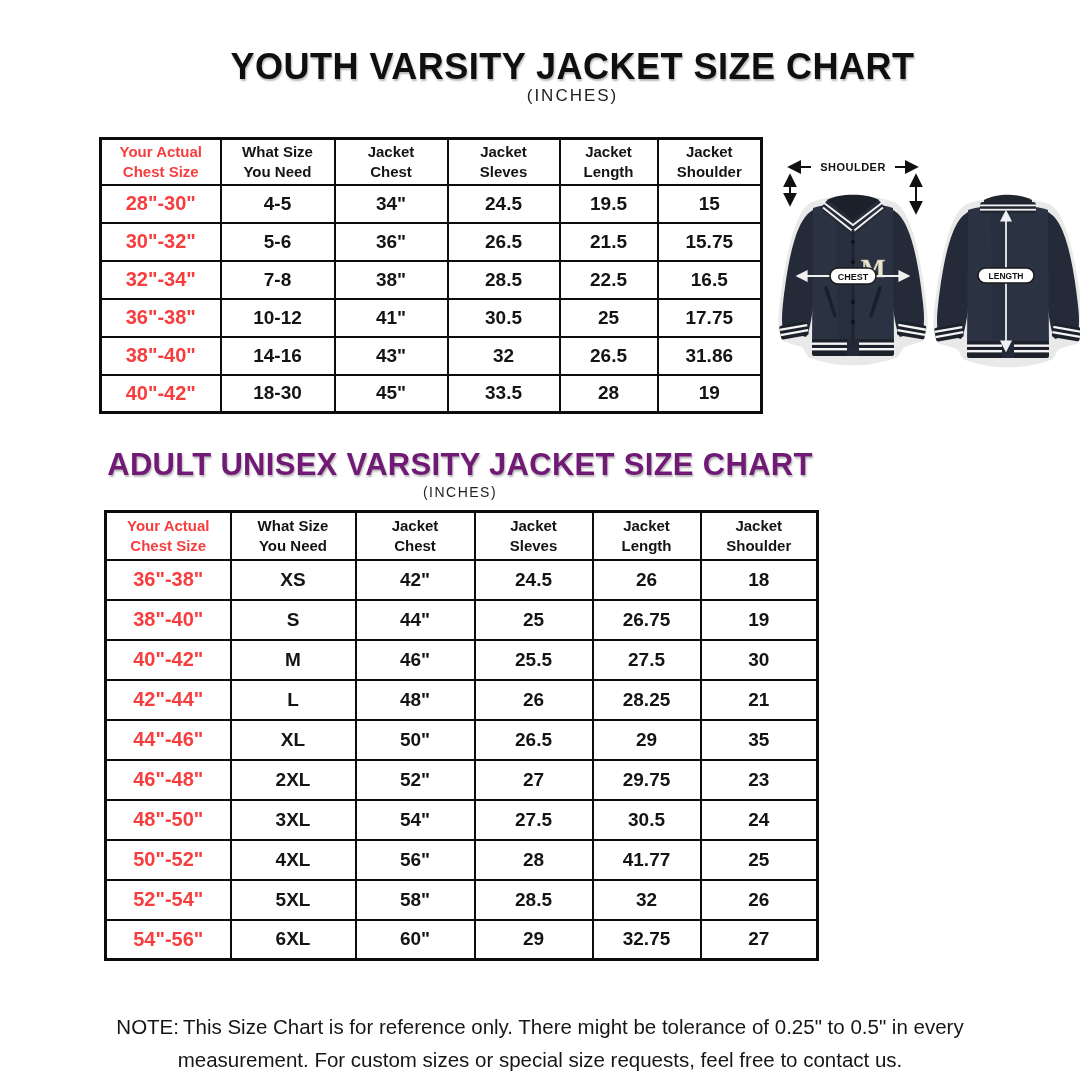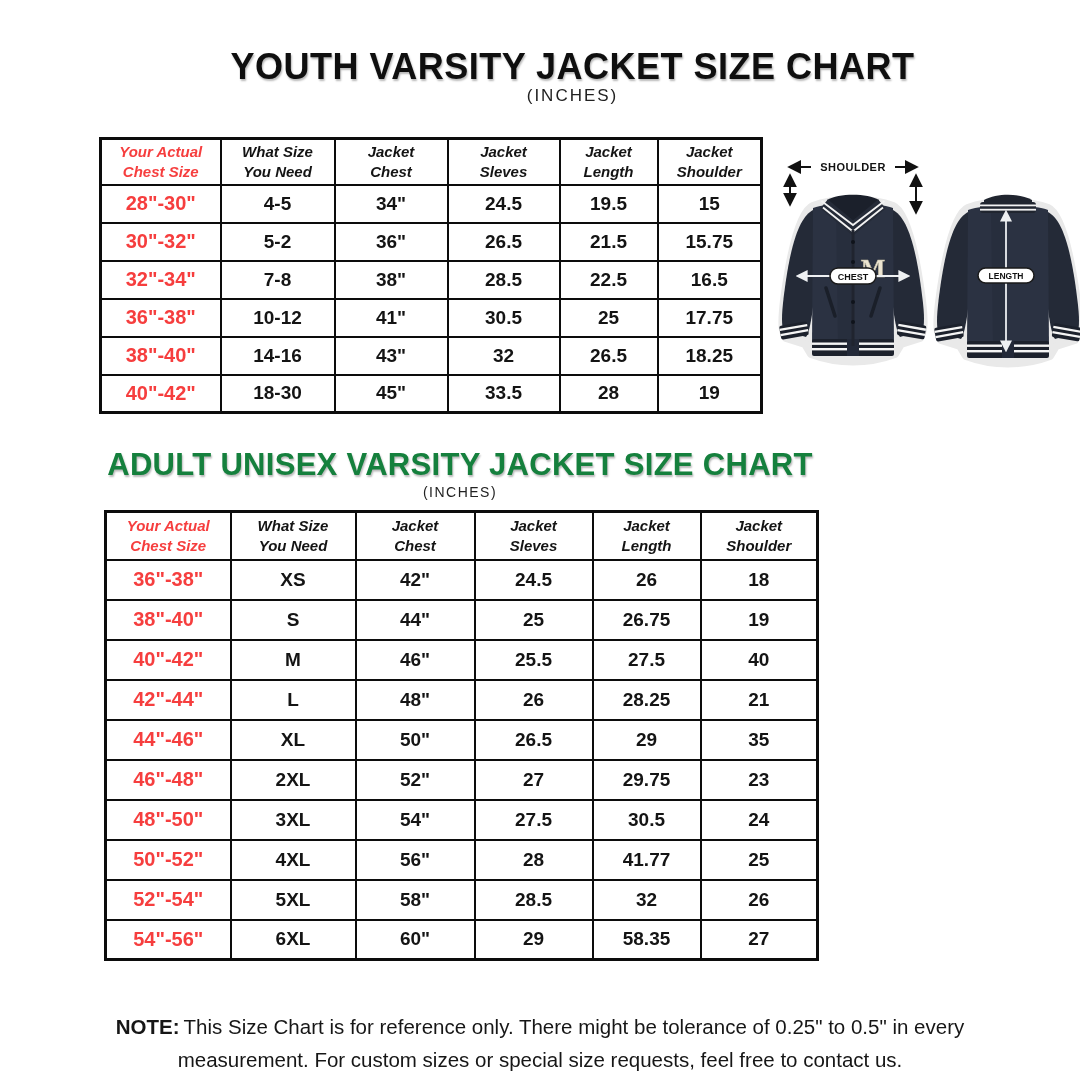--- a/index.html
+++ b/index.html
@@ -19,40 +19,40 @@
     font-size:36px; font-weight:800; letter-spacing:0.5px;
     color:#0f0f0f; text-shadow:1px 2px 2px rgba(0,0,0,0.28);
   }
   .main-subtitle {
     top:86px;
     font-size:17px; font-weight:400; letter-spacing:2px; color:#222;
   }
   .adult-title {
     top:447px; left:104px; width:712px; text-align:center;
     font-size:31px; font-weight:800; letter-spacing:0.3px;
-    color:#15803d; text-shadow:1px 2px 2px rgba(0,0,0,0.28);
+    color:#701a75; text-shadow:1px 2px 2px rgba(0,0,0,0.28);
   }
   .adult-subtitle {
     top:484px; left:104px; width:712px; text-align:center;
     font-size:14px; font-weight:400; letter-spacing:1.5px; color:#222;
   }
 
   
   table.size-table {
     border-collapse:collapse; table-layout:fixed; background:#fff;
     border:3px solid #0c0c0c;
   }
   .size-table th, .size-table td {
     border:2.5px solid #0c0c0c;
     text-align:center; vertical-align:middle;
     font-weight:700;
   }
   .size-table th {
     white-space:pre-line;
-    font-size:15px; line-height:1.35; color:#141414;font-style:italic;
+    font-size:15px; line-height:1.35; color:#141414;
   }
   .size-table td { font-size:19px; color:#141414; }
   .size-table th:first-child,
   .size-table td:first-child { color:#f63e3e; }
   .size-table td:first-child { font-size:20px; font-weight:800; }
 
   #youth-table { left:99px;  top:137px; width:661px; }
   #youth-table th { height:46px; }
   #youth-table td { height:38px; }
 
@@ -61,21 +61,21 @@
   #adult-table td { height:40px; }
 
   
   .jacket-diagram { left:773px; top:150px; width:307px; height:242px; }
 
   
   .note {
     top:1010px; left:55px; width:970px;
     text-align:center; font-size:20.5px; line-height:1.62; color:#161616;
   }
-  .note .note-label { font-weight:700; margin-right:4px; }
+  .note .note-label { font-weight:400; margin-right:4px; }
 </style>
 </head>
 <body>
 
 <div class="abs title-block main-title">YOUTH VARSITY JACKET SIZE CHART</div>
 <div class="abs title-block main-subtitle">(INCHES)</div>
 
 <table id="youth-table" class="abs size-table">
   <colgroup>
     <col style="width:120px">
@@ -105,21 +105,21 @@
       <tr>
         <td>28"-30"</td>
         <td>4-5</td>
         <td>34"</td>
         <td>24.5</td>
         <td>19.5</td>
         <td>15</td>
       </tr>
       <tr>
         <td>30"-32"</td>
-        <td>5-2</td>
+        <td>5-6</td>
         <td>36"</td>
         <td>26.5</td>
         <td>21.5</td>
         <td>15.75</td>
       </tr>
       <tr>
         <td>32"-34"</td>
         <td>7-8</td>
         <td>38"</td>
         <td>28.5</td>
@@ -133,21 +133,21 @@
         <td>30.5</td>
         <td>25</td>
         <td>17.75</td>
       </tr>
       <tr>
         <td>38"-40"</td>
         <td>14-16</td>
         <td>43"</td>
         <td>32</td>
         <td>26.5</td>
-        <td>18.25</td>
+        <td>31.86</td>
       </tr>
       <tr>
         <td>40"-42"</td>
         <td>18-30</td>
         <td>45"</td>
         <td>33.5</td>
         <td>28</td>
         <td>19</td>
       </tr>
     </tbody>
@@ -276,21 +276,21 @@
         <td>25</td>
         <td>26.75</td>
         <td>19</td>
       </tr>
       <tr>
         <td>40"-42"</td>
         <td>M</td>
         <td>46"</td>
         <td>25.5</td>
         <td>27.5</td>
-        <td>40</td>
+        <td>30</td>
       </tr>
       <tr>
         <td>42"-44"</td>
         <td>L</td>
         <td>48"</td>
         <td>26</td>
         <td>28.25</td>
         <td>21</td>
       </tr>
       <tr>
@@ -331,21 +331,21 @@
         <td>58"</td>
         <td>28.5</td>
         <td>32</td>
         <td>26</td>
       </tr>
       <tr>
         <td>54"-56"</td>
         <td>6XL</td>
         <td>60"</td>
         <td>29</td>
-        <td>58.35</td>
+        <td>32.75</td>
         <td>27</td>
       </tr>
     </tbody>
 </table>
 
 <div class="abs note">
   <span class="note-label">NOTE:</span><span>This Size Chart is for reference only. There might be tolerance of 0.25" to 0.5" in every measurement. For custom sizes or special size requests, feel free to contact us.</span>
 </div>
 
 </body></html>

